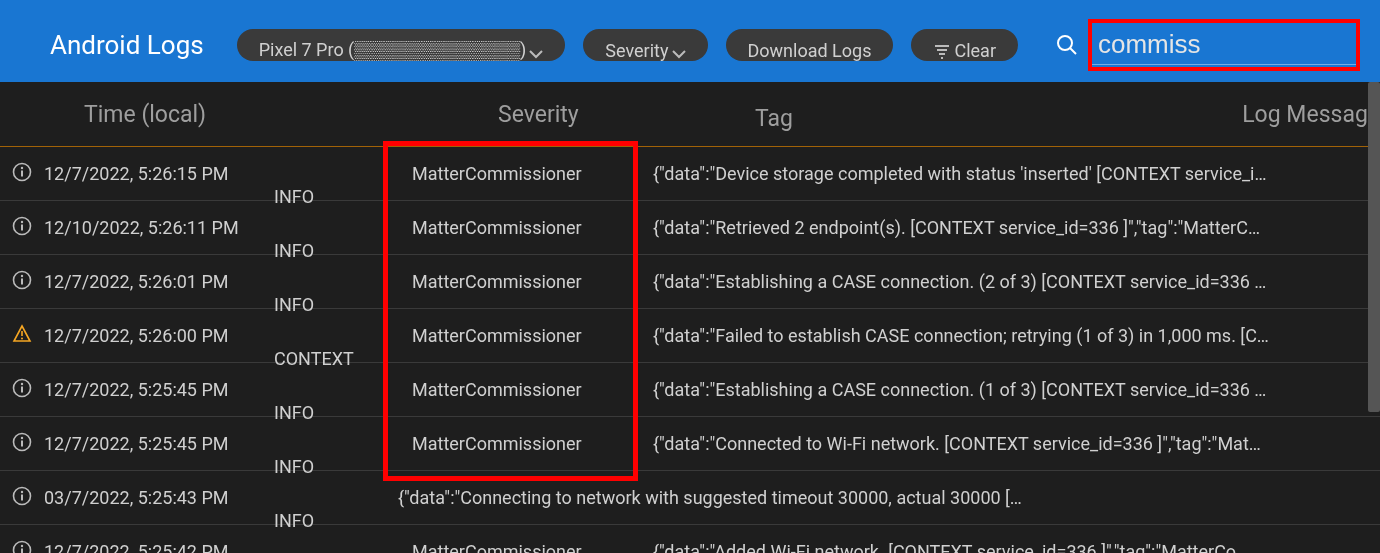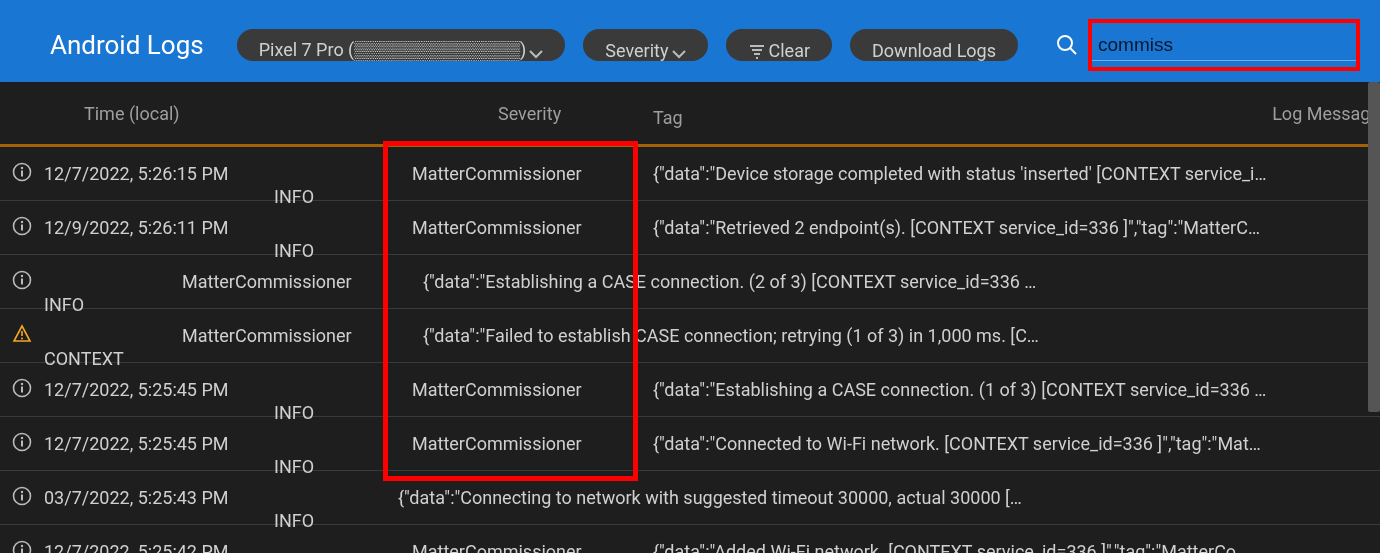--- a/index.html
+++ b/index.html
@@ -64,37 +64,37 @@
       border: 4px solid #ff0000;
       height: 52px;
       flex: 1;
       display: flex;
       align-items: center;
     }
     .search-input {
       background: transparent;
       border: none;
       outline: none;
-      color: #0f172a;
-      font-size: 19px;
+      color: #e5e5e5;
+      font-size: 26px;
       width: 100%;
       padding: 4px 6px;
       border-bottom: 1px solid rgba(255,255,255,0.4);
     }
     .table-area {
       background: #1e1e1e;
       position: relative;
     }
     .col-headers {
       display: flex;
       height: 65px;
       align-items: center;
-      border-bottom: 3px solid #a16207;
+      border-bottom: 1px solid #a16207;
       color: #9e9e9e;
-      font-size: 18px;
+      font-size: 23px;
     }
     .col-icon { width: 44px; flex-shrink: 0; }
     .col-time { width: 230px; flex-shrink: 0; }
     .col-severity-hdr { width: 124px; flex-shrink: 0; margin-top: 45px; }
     .col-tag-hdr { width: 255px; flex-shrink: 0; }
     .col-tag-content { width: 255px; flex-shrink: 0; padding-left: 14px; }
     .col-msg { flex: 1; min-width: 0; }
     .hdr-time { text-align: left; padding-left: 40px; }
     .hdr-severity { text-align: center; padding-left: 100px; }
     .hdr-msg { text-align: center; padding-left: 300px; }
@@ -156,30 +156,30 @@
   <div class="pill">
     <span>Severity</span>
     <span class="chevron-down">
       <svg viewBox="0 0 14 10">
           <path d="M1 2 L7 8 L13 2" stroke="#bbb" stroke-width="2" fill="none"></path>
         </svg>
     </span>
   </div>
 
   <div class="pill">
+    <span>Download Logs</span>
+  </div>
+
+  <div class="pill">
     <span class="filter-icon">
       <svg viewBox="0 0 18 18">
           <path d="M2 3h14M4 7h10M6 11h6M8 15h2" stroke="#bbb" stroke-width="1.8" fill="none"></path>
         </svg>
     </span>
     <span>Clear</span>
-  </div>
-
-  <div class="pill">
-    <span>Download Logs</span>
   </div>
 
   <div class="search-area">
     <span class="search-icon">
       <svg viewBox="0 0 22 22">
           <circle cx="9" cy="9" r="7" stroke="#fff" stroke-width="2" fill="none"></circle>
           <path d="M14 14 L20 20" stroke="#fff" stroke-width="2"></path>
         </svg>
     </span>
     <div class="search-input-wrap">
@@ -187,21 +187,21 @@
     </div>
   </div>
 </div>
 
 <div class="table-area">
   <div class="col-headers">
     <div class="col-icon"></div>
     <div class="col-time hdr-time">Time (local)</div>
     <div class="col-severity-hdr"></div>
     <div class="col-tag-hdr hdr-severity" style="text-align:left;">Severity</div>
-    <div style="width:140px;text-align:left;margin-top:8px;">Tag</div>
+    <div style="width:140px;text-align:right;margin-top:8px;">Tag</div>
     <div class="col-msg hdr-msg" style="text-align:right;padding-left:240px;">Log Message</div>
   </div>
 
   <div id="rows-container">
       <div class="row">
         <div class="col-icon">
           <span class="icon-info"><svg viewBox="0 0 20 20">
               <circle cx="10" cy="10" r="8.5" stroke="#bbb" stroke-width="1.6" fill="none"></circle>
               <circle cx="10" cy="6" r="1.2" fill="#bbb"></circle>
               <rect x="9" y="8.5" width="2" height="6" fill="#bbb"></rect>
@@ -213,45 +213,47 @@
         <div class="col-msg">{"data":"Device storage completed with status 'inserted' [CONTEXT service_i…</div>
       </div>
       <div class="row">
         <div class="col-icon">
           <span class="icon-info"><svg viewBox="0 0 20 20">
               <circle cx="10" cy="10" r="8.5" stroke="#bbb" stroke-width="1.6" fill="none"></circle>
               <circle cx="10" cy="6" r="1.2" fill="#bbb"></circle>
               <rect x="9" y="8.5" width="2" height="6" fill="#bbb"></rect>
             </svg></span>
         </div>
-        <div class="col-time">12/9/2022, 5:26:11 PM</div>
+        <div class="col-time">12/10/2022, 5:26:11 PM</div>
         <div class="col-severity-hdr">INFO</div>
         <div class="col-tag-content">MatterCommissioner</div>
         <div class="col-msg">{"data":"Retrieved 2 endpoint(s). [CONTEXT service_id=336 ]","tag":"MatterC…</div>
       </div>
       <div class="row">
         <div class="col-icon">
           <span class="icon-info"><svg viewBox="0 0 20 20">
               <circle cx="10" cy="10" r="8.5" stroke="#bbb" stroke-width="1.6" fill="none"></circle>
               <circle cx="10" cy="6" r="1.2" fill="#bbb"></circle>
               <rect x="9" y="8.5" width="2" height="6" fill="#bbb"></rect>
             </svg></span>
         </div>
+        <div class="col-time">12/7/2022, 5:26:01 PM</div>
         <div class="col-severity-hdr">INFO</div>
         <div class="col-tag-content">MatterCommissioner</div>
         <div class="col-msg">{"data":"Establishing a CASE connection. (2 of 3) [CONTEXT service_id=336 …</div>
       </div>
       <div class="row">
         <div class="col-icon">
           <span class="icon-warn"><svg viewBox="0 0 20 20">
               <path d="M10 2 L18 17 H2 Z" stroke="#f5a623" stroke-width="1.6" fill="none"></path>
               <rect x="9.2" y="7" width="1.6" height="5" fill="#f5a623"></rect>
               <circle cx="10" cy="14.5" r="1" fill="#f5a623"></circle>
             </svg></span>
         </div>
+        <div class="col-time">12/7/2022, 5:26:00 PM</div>
         <div class="col-severity-hdr">CONTEXT</div>
         <div class="col-tag-content">MatterCommissioner</div>
         <div class="col-msg">{"data":"Failed to establish CASE connection; retrying (1 of 3) in 1,000 ms. [C…</div>
       </div>
       <div class="row">
         <div class="col-icon">
           <span class="icon-info"><svg viewBox="0 0 20 20">
               <circle cx="10" cy="10" r="8.5" stroke="#bbb" stroke-width="1.6" fill="none"></circle>
               <circle cx="10" cy="6" r="1.2" fill="#bbb"></circle>
               <rect x="9" y="8.5" width="2" height="6" fill="#bbb"></rect>

